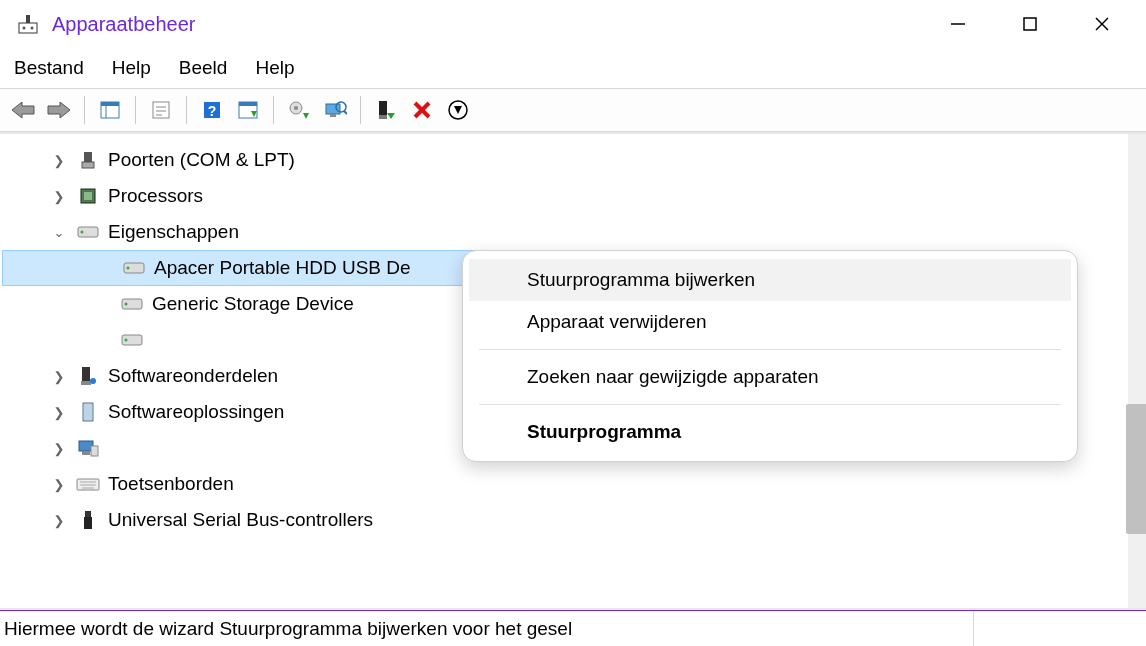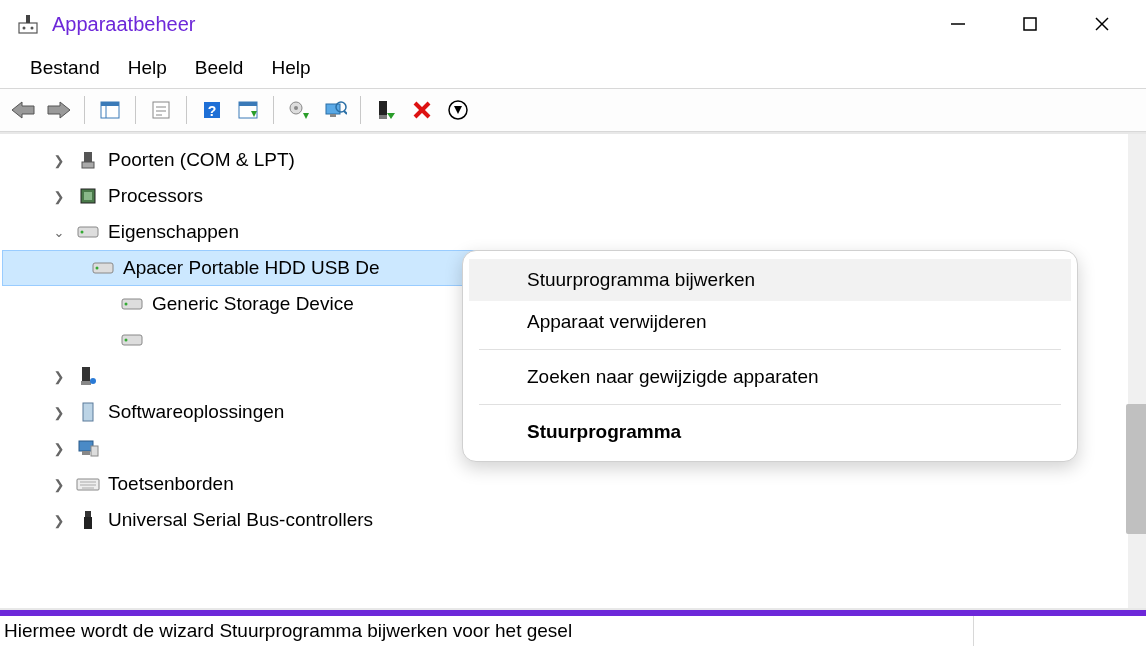--- a/index.html
+++ b/index.html
@@ -40,21 +40,21 @@
     display: flex; align-items: center; justify-content: center;
     font-size: 18px;
     color: #000;
   }
 
   
   .menubar {
     height: 40px;
     display: flex;
     align-items: center;
-    padding: 0 30px;
+    padding: 0 14px;
     gap: 28px;
     font-size: 19px;
   }
   .menubar .menu-item { cursor: default; }
 
   
   .toolbar {
     height: 44px;
     border-top: 1px solid #d8d8d8;
     border-bottom: 1px solid #d8d8d8;
@@ -105,21 +105,21 @@
     font-size: 13px;
     text-align: center;
   }
   .node-icon {
     width: 24px; height: 24px;
     display: flex; align-items: center; justify-content: center;
   }
   .tree-row.selected {
     background: #cce8ff;
     border: 1px solid #99ccff;
-    padding-left: 88px;
+    padding-left: 119px;
   }
 
   .scrollbar-stub {
     width: 18px;
     background: #f0f0f0;
     position: relative;
   }
   .scrollbar-thumb {
     position: absolute;
     left: -2px;
@@ -156,21 +156,21 @@
   }
   .ctx-item.bold { font-weight: 600; }
 
   
   .statusbar {
     height: 36px;
     display: flex;
     align-items: flex-end;
     padding: 0 4px;
     font-size: 19px;
-    border-top: 6px solid #6d28d9;
+    border-top: 1px solid #6d28d9;
   }
   .statusbar .panel {
     border-right: 1px solid #d8d8d8;
     padding-right: 8px;
     height: 100%;
     display: flex; align-items: center;
     width: 970px;
     overflow: hidden;
   }
 </style>
@@ -361,20 +361,21 @@
 
     <div class="tree-row">
       <span class="expander">❯</span>
       <span class="node-icon">
         <svg width="20" height="22">
             <rect x="4" y="2" width="8" height="14" fill="#333"></rect>
             <rect x="3" y="16" width="10" height="4" fill="#888"></rect>
             <circle cx="15" cy="16" r="3" fill="#2a7ad6"></circle>
           </svg>
       </span>
+      <span>Softwareonderdelen</span>
     </div>
 
     <div class="tree-row">
       <span class="expander">❯</span>
       <span class="node-icon">
         <svg width="16" height="22">
             <rect x="3" y="2" width="10" height="18" fill="#bcd4e6" stroke="#5a7a9a"></rect>
           </svg>
       </span>
       <span>Softwareoplossingen</span>

